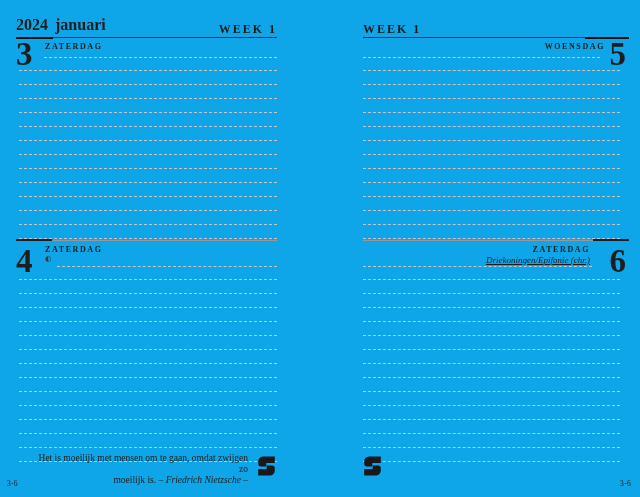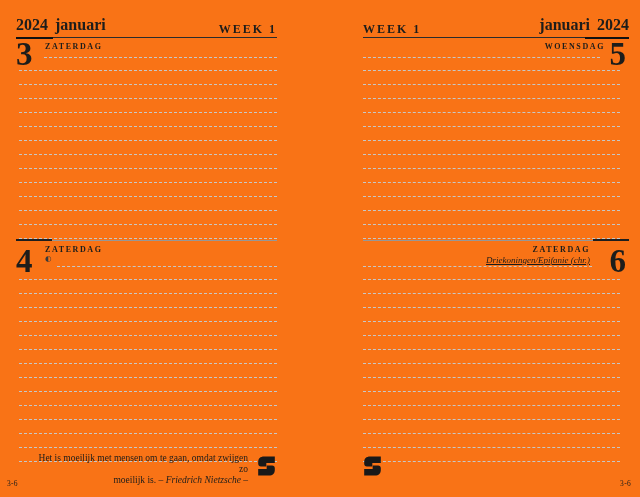--- a/index.html
+++ b/index.html
@@ -1,17 +1,17 @@
 <!DOCTYPE html>
 <html><head>
 <meta charset="utf-8">
 <style>
   html,body{margin:0;padding:0;background:#e8e8e8;}
   .sheet{
-    position:relative;width:640px;height:497px;background:#f97316;
+    position:relative;width:640px;height:497px;background:#0ea5e9;
     font-family:"Liberation Serif","DejaVu Serif",serif;color:#1d1d1b;
     overflow:hidden;margin:0 auto;
   }
   .page{position:absolute;top:0;height:100%;}
   .page.left{left:16px;width:261px;}
   .page.right{left:363px;width:266px;}
 
   
   .hdr-main{position:absolute;top:16px;font-size:16px;font-weight:bold;white-space:nowrap;}
   .page.left .hdr-main{left:0;}
@@ -131,23 +131,20 @@
     <div class="logo">
       <svg viewBox="0 0 24 26" xmlns="http://www.w3.org/2000/svg" fill="#191919">
         <path d="M22.5 1H9C4 1 1.5 3.6 1.5 8.4v1.9c0 2.1 1.2 3.4 3.5 3.4h6.8V9.2h10.7V1z"></path>
         <path d="M1.5 25H15c5 0 7.5-2.6 7.5-7.4v-1.9c0-2.1-1.2-3.4-3.5-3.4h-6.8v4.5H1.5V25z"></path>
       </svg>
     </div>
   </div>
 
   <div class="page right">
     <div class="hdr-week">WEEK 1</div>
-    <div class="hdr-main">
-      <span>januari</span><span class="gap"></span><span>2024</span>
-    </div>
     <div class="hdr-rule"></div>
     <div class="year-underline"></div>
 
     <div class="day-label" style="top:42px;">WOENSDAG</div>
     <div class="day-num" style="top:38px;">5</div>
     <div class="dline" style="top:56.5px;left:0;right:29px;"></div>
     <div class="ruled" style="top:57px;">
       <div class="rule"></div>
     <div class="rule"></div>
         <div class="rule"></div>

